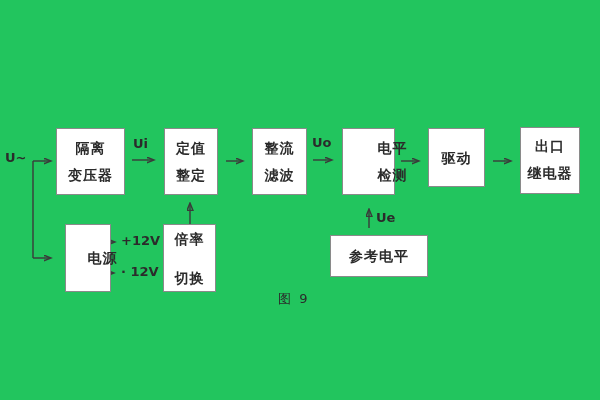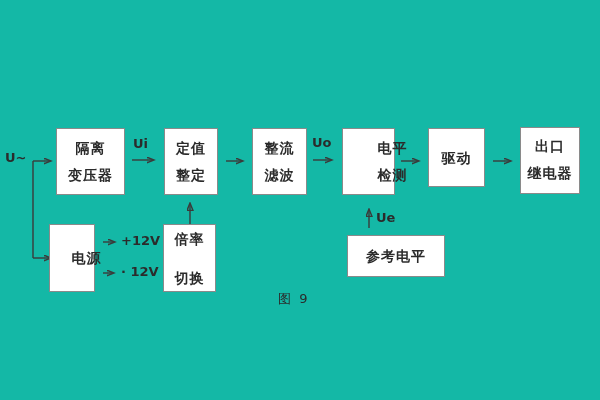--- a/index.html
+++ b/index.html
@@ -1,17 +1,17 @@
 <!DOCTYPE html>
 <html><head>
 <meta charset="utf-8">
 <style>
   html,body { margin:0; padding:0; background:#ffffff; }
   .canvas {
-    position:relative; width:600px; height:400px; background:#14b8a6;
+    position:relative; width:600px; height:400px; background:#22c55e;
     font-family:"DejaVu Sans","Liberation Sans",sans-serif; overflow:hidden;
   }
   .block {
     position:absolute; box-sizing:border-box;
     border:1px solid #8a8a8a; background:#ffffff;
     display:flex; flex-direction:column; align-items:center; justify-content:center;
     gap:13px; color:#2b2b2b; font-size:14px; font-weight:600; letter-spacing:1px;
     text-align:center;
   }
   .block .ln { line-height:14px; white-space:nowrap; }
@@ -26,23 +26,23 @@
   svg.wires { position:absolute; left:0; top:0; width:600px; height:400px; }
   svg.wires path { stroke:#3a3a3a; stroke-width:1.4; fill:none; }
 
   
   #blk-isolation { left:56px;  top:128px; width:69px; height:67px; }
   #blk-setting   { left:164px; top:128px; width:54px; height:67px; }
   #blk-rectifier { left:252px; top:128px; width:55px; height:67px; }
   #blk-level     { left:342px; top:128px; width:53px; height:67px;padding-left:48px; }
   #blk-drive     { left:428px; top:128px; width:57px; height:59px; }
   #blk-relay     { left:520px; top:127px; width:60px; height:67px;font-family:Liberation Mono, monospace; }
-  #blk-power     { left:49px;  top:224px; width:46px; height:68px;padding-left:29px; }
+  #blk-power     { left:65px;  top:224px; width:46px; height:68px;padding-left:29px; }
   #blk-ratio     { left:163px; top:224px; width:53px; height:68px;gap:25px; }
-  #blk-ref       { left:347px; top:235px; width:98px; height:42px; gap:0; }
+  #blk-ref       { left:330px; top:235px; width:98px; height:42px; gap:0; }
 
   
   #lbl-u   { left:5px;   top:151px; }
   #lbl-ui  { left:133px; top:137px; }
   #lbl-uo  { left:312px; top:136px; }
   #lbl-ue  { left:376px; top:211px; }
   #lbl-p12 { left:121px; top:234px; }
   #lbl-m12 { left:121px; top:265px; }
   #caption { left:278px; top:290px; }
 </style>

